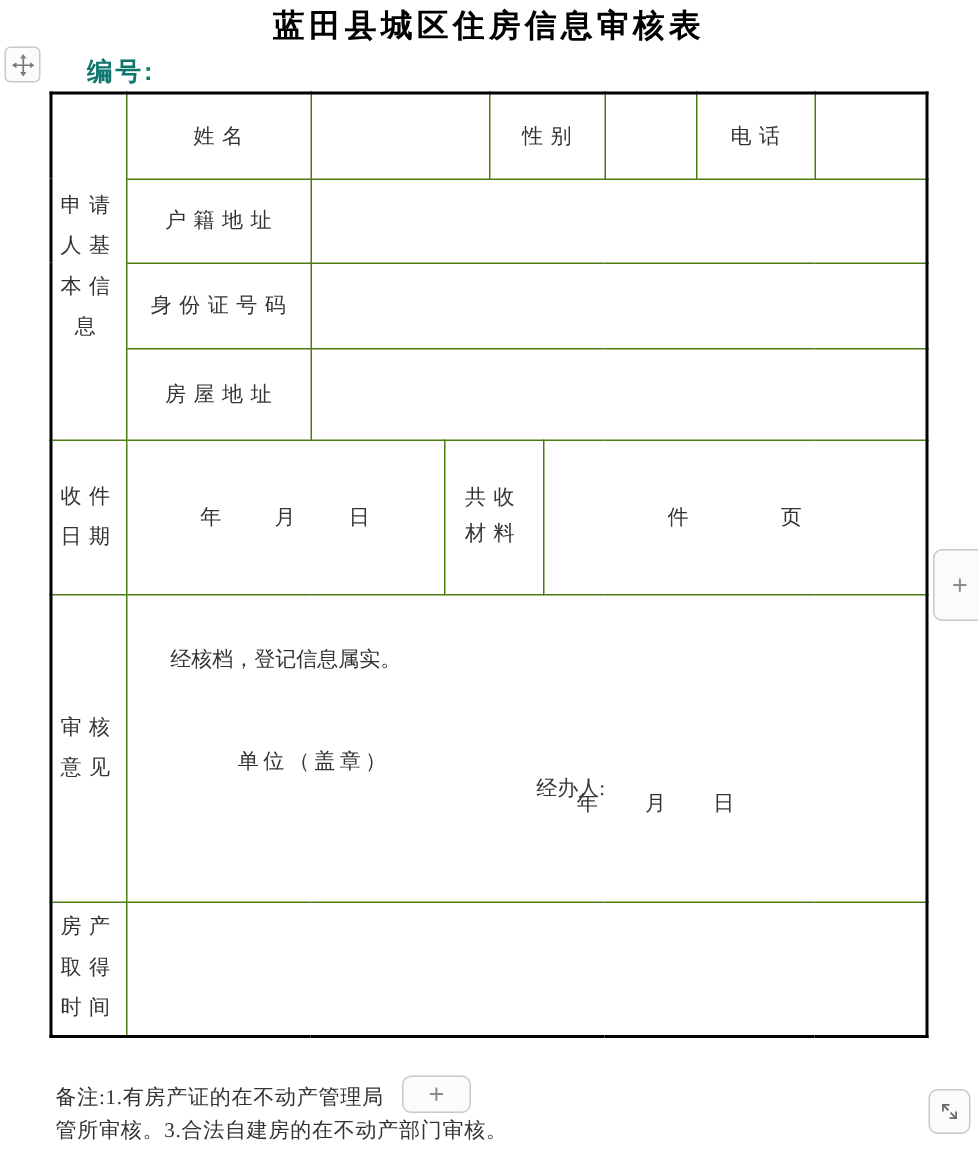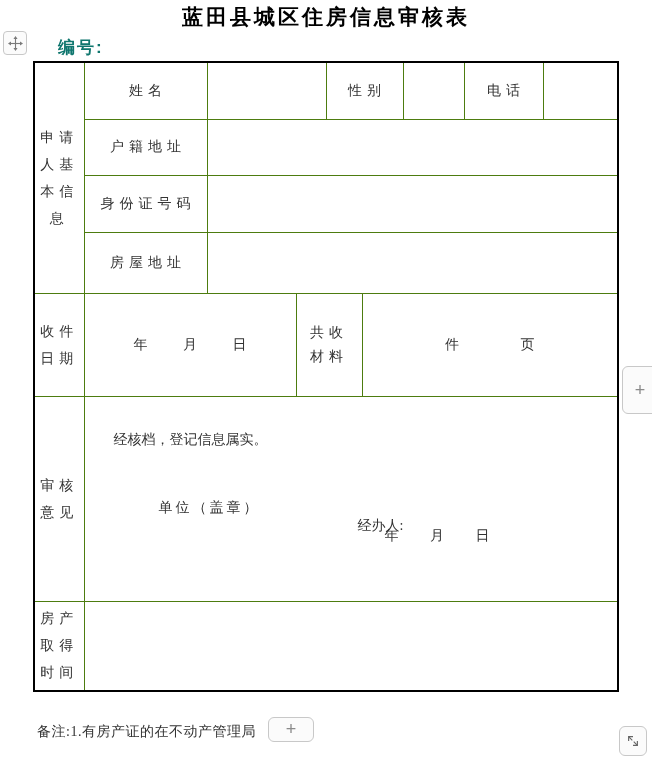--- a/index.html
+++ b/index.html
@@ -137,20 +137,21 @@
     </tr>
   </tbody>
     </table>
 
   <div class="notes">
     <div>
       <span>备注:1.有房产证的在不动产管理局</span><button class="add-row">
           <span>+</span>
         </button>
     </div>
+    <div>管所审核。3.合法自建房的在不动产部门审核。</div>
   </div>
 
   <button class="ctl add-col">
     <span>+</span>
   </button>
 
   <button class="ctl resize-handle">
     <span style="display:flex;">
       <svg viewBox="0 0 16 16" width="14" height="14" aria-hidden="true">
         <g stroke="#666" stroke-width="1.3" fill="none">

